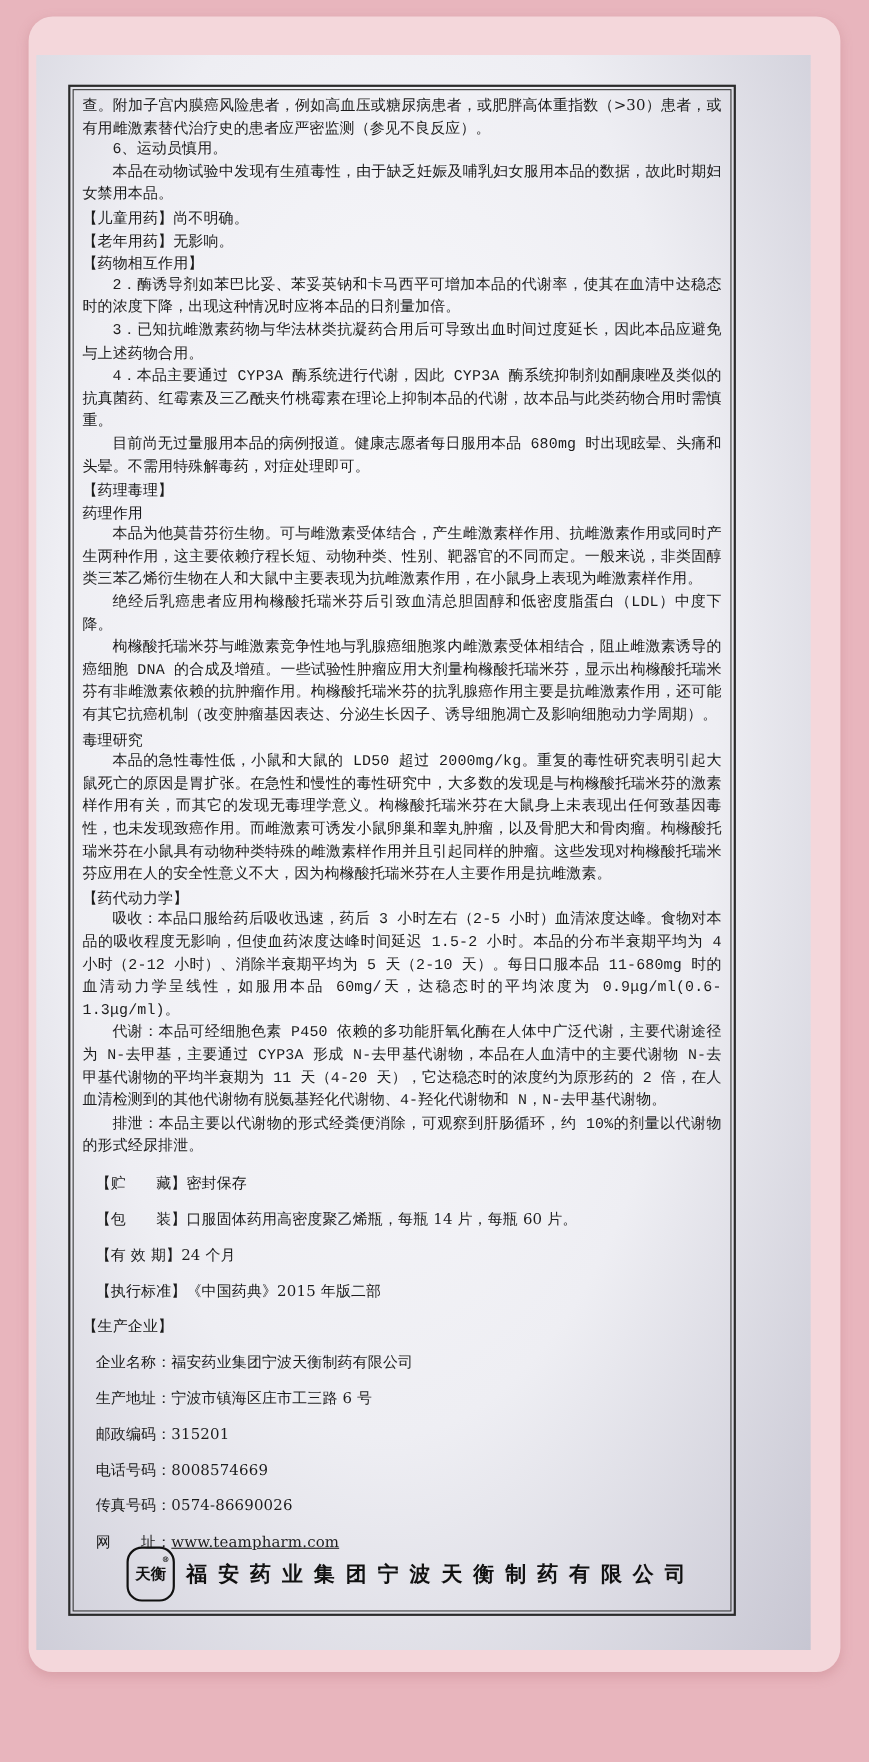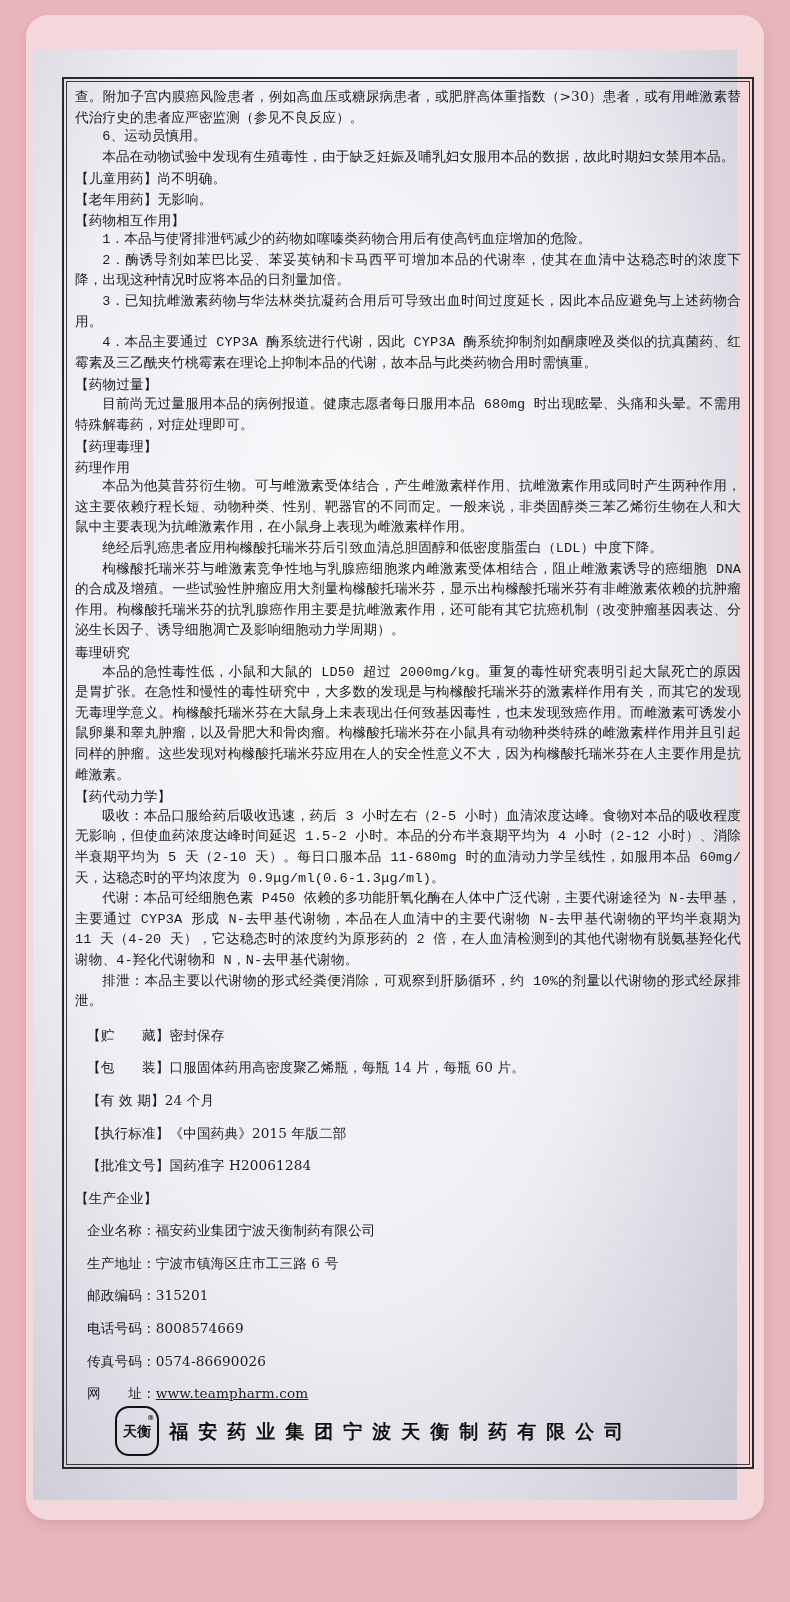--- a/index.html
+++ b/index.html
@@ -20,21 +20,21 @@
     }
     .paper {
       position: absolute;
       left: 33px; top: 50px;
       width: 704px; height: 1450px;
       background: radial-gradient(ellipse at 45% 40%, #fbfbfd 0%, #eeeef3 55%, #c7c6d2 100%);
     }
     .frame {
       position: absolute;
       left: 62px; top: 77px;
-      width: 692px; height: 1392px;
+      width: 607px; height: 1392px;
       border: 2px solid #2a2a2a;
       padding: 2px;
       box-sizing: border-box;
     }
     .frame-inner {
       width: 100%; height: 100%;
       border: 1px solid #3a3a3a;
       box-sizing: border-box;
       padding: 4px 8px 0 8px;
       position: relative;
@@ -91,46 +91,43 @@
 
     <p class="p">查。附加子宫内膜癌风险患者，例如高血压或糖尿病患者，或肥胖高体重指数（&gt;30）患者，或有用雌激素替代治疗史的患者应严密监测（参见不良反应）。</p>
     <p class="p indent">6、运动员慎用。</p>
 
     <p class="p indent">本品在动物试验中发现有生殖毒性，由于缺乏妊娠及哺乳妇女服用本品的数据，故此时期妇女禁用本品。</p>
 
     <p class="p"><span>【儿童用药】</span><span>尚不明确。</span></p>
     <p class="p"><span>【老年用药】</span><span>无影响。</span></p>
 
     <p class="heading">【药物相互作用】</p>
-    <p class="p indent">1．本品与使肾排泄钙减少的药物如噻嗪类药物合用后有使高钙血症增加的危险。</p>
     <p class="p indent">2．酶诱导剂如苯巴比妥、苯妥英钠和卡马西平可增加本品的代谢率，使其在血清中达稳态时的浓度下降，出现这种情况时应将本品的日剂量加倍。</p>
     <p class="p indent">3．已知抗雌激素药物与华法林类抗凝药合用后可导致出血时间过度延长，因此本品应避免与上述药物合用。</p>
     <p class="p indent">4．本品主要通过 CYP3A 酶系统进行代谢，因此 CYP3A 酶系统抑制剂如酮康唑及类似的抗真菌药、红霉素及三乙酰夹竹桃霉素在理论上抑制本品的代谢，故本品与此类药物合用时需慎重。</p>
 
-    <p class="heading">【药物过量】</p>
     <p class="p indent">目前尚无过量服用本品的病例报道。健康志愿者每日服用本品 680mg 时出现眩晕、头痛和头晕。不需用特殊解毒药，对症处理即可。</p>
 
     <p class="heading">【药理毒理】</p>
     <p class="sub">药理作用</p>
     <p class="p indent">本品为他莫昔芬衍生物。可与雌激素受体结合，产生雌激素样作用、抗雌激素作用或同时产生两种作用，这主要依赖疗程长短、动物种类、性别、靶器官的不同而定。一般来说，非类固醇类三苯乙烯衍生物在人和大鼠中主要表现为抗雌激素作用，在小鼠身上表现为雌激素样作用。</p>
     <p class="p indent">绝经后乳癌患者应用枸橼酸托瑞米芬后引致血清总胆固醇和低密度脂蛋白（LDL）中度下降。</p>
     <p class="p indent">枸橼酸托瑞米芬与雌激素竞争性地与乳腺癌细胞浆内雌激素受体相结合，阻止雌激素诱导的癌细胞 DNA 的合成及增殖。一些试验性肿瘤应用大剂量枸橼酸托瑞米芬，显示出枸橼酸托瑞米芬有非雌激素依赖的抗肿瘤作用。枸橼酸托瑞米芬的抗乳腺癌作用主要是抗雌激素作用，还可能有其它抗癌机制（改变肿瘤基因表达、分泌生长因子、诱导细胞凋亡及影响细胞动力学周期）。</p>
     <p class="sub">毒理研究</p>
     <p class="p indent">本品的急性毒性低，小鼠和大鼠的 LD50 超过 2000mg/kg。重复的毒性研究表明引起大鼠死亡的原因是胃扩张。在急性和慢性的毒性研究中，大多数的发现是与枸橼酸托瑞米芬的激素样作用有关，而其它的发现无毒理学意义。枸橼酸托瑞米芬在大鼠身上未表现出任何致基因毒性，也未发现致癌作用。而雌激素可诱发小鼠卵巢和睾丸肿瘤，以及骨肥大和骨肉瘤。枸橼酸托瑞米芬在小鼠具有动物种类特殊的雌激素样作用并且引起同样的肿瘤。这些发现对枸橼酸托瑞米芬应用在人的安全性意义不大，因为枸橼酸托瑞米芬在人主要作用是抗雌激素。</p>
 
     <p class="heading">【药代动力学】</p>
     <p class="p indent">吸收：本品口服给药后吸收迅速，药后 3 小时左右（2-5 小时）血清浓度达峰。食物对本品的吸收程度无影响，但使血药浓度达峰时间延迟 1.5-2 小时。本品的分布半衰期平均为 4 小时（2-12 小时）、消除半衰期平均为 5 天（2-10 天）。每日口服本品 11-680mg 时的血清动力学呈线性，如服用本品 60mg/天，达稳态时的平均浓度为 0.9μg/ml(0.6-1.3μg/ml)。</p>
     <p class="p indent">代谢：本品可经细胞色素 P450 依赖的多功能肝氧化酶在人体中广泛代谢，主要代谢途径为 N-去甲基，主要通过 CYP3A 形成 N-去甲基代谢物，本品在人血清中的主要代谢物 N-去甲基代谢物的平均半衰期为 11 天（4-20 天），它达稳态时的浓度约为原形药的 2 倍，在人血清检测到的其他代谢物有脱氨基羟化代谢物、4-羟化代谢物和 N，N-去甲基代谢物。</p>
     <p class="p indent">排泄：本品主要以代谢物的形式经粪便消除，可观察到肝肠循环，约 10%的剂量以代谢物的形式经尿排泄。</p>
 
     <p class="info-row"><span>【贮　　藏】</span><span>密封保存</span></p>
     <p class="info-row"><span>【包　　装】</span><span>口服固体药用高密度聚乙烯瓶，每瓶 14 片，每瓶 60 片。</span></p>
     <p class="info-row"><span>【有 效 期】</span><span>24 个月</span></p>
     <p class="info-row"><span>【执行标准】</span><span>《中国药典》2015 年版二部</span></p>
-    <p class="info-row"><span>【批准文号】</span><span>国药准字 H20061284</span></p>
 
     <p class="heading">【生产企业】</p>
     <p class="info-row"><span>企业名称：</span><span>福安药业集团宁波天衡制药有限公司</span></p>
     <p class="info-row"><span>生产地址：</span><span>宁波市镇海区庄市工三路 6 号</span></p>
     <p class="info-row"><span>邮政编码：</span><span>315201</span></p>
     <p class="info-row"><span>电话号码：</span><span>8008574669</span></p>
     <p class="info-row"><span>传真号码：</span><span>0574-86690026</span></p>
     <p class="info-row"><span>网　　址：</span><span class="url">www.teampharm.com</span></p>
 
     <div class="footer">

